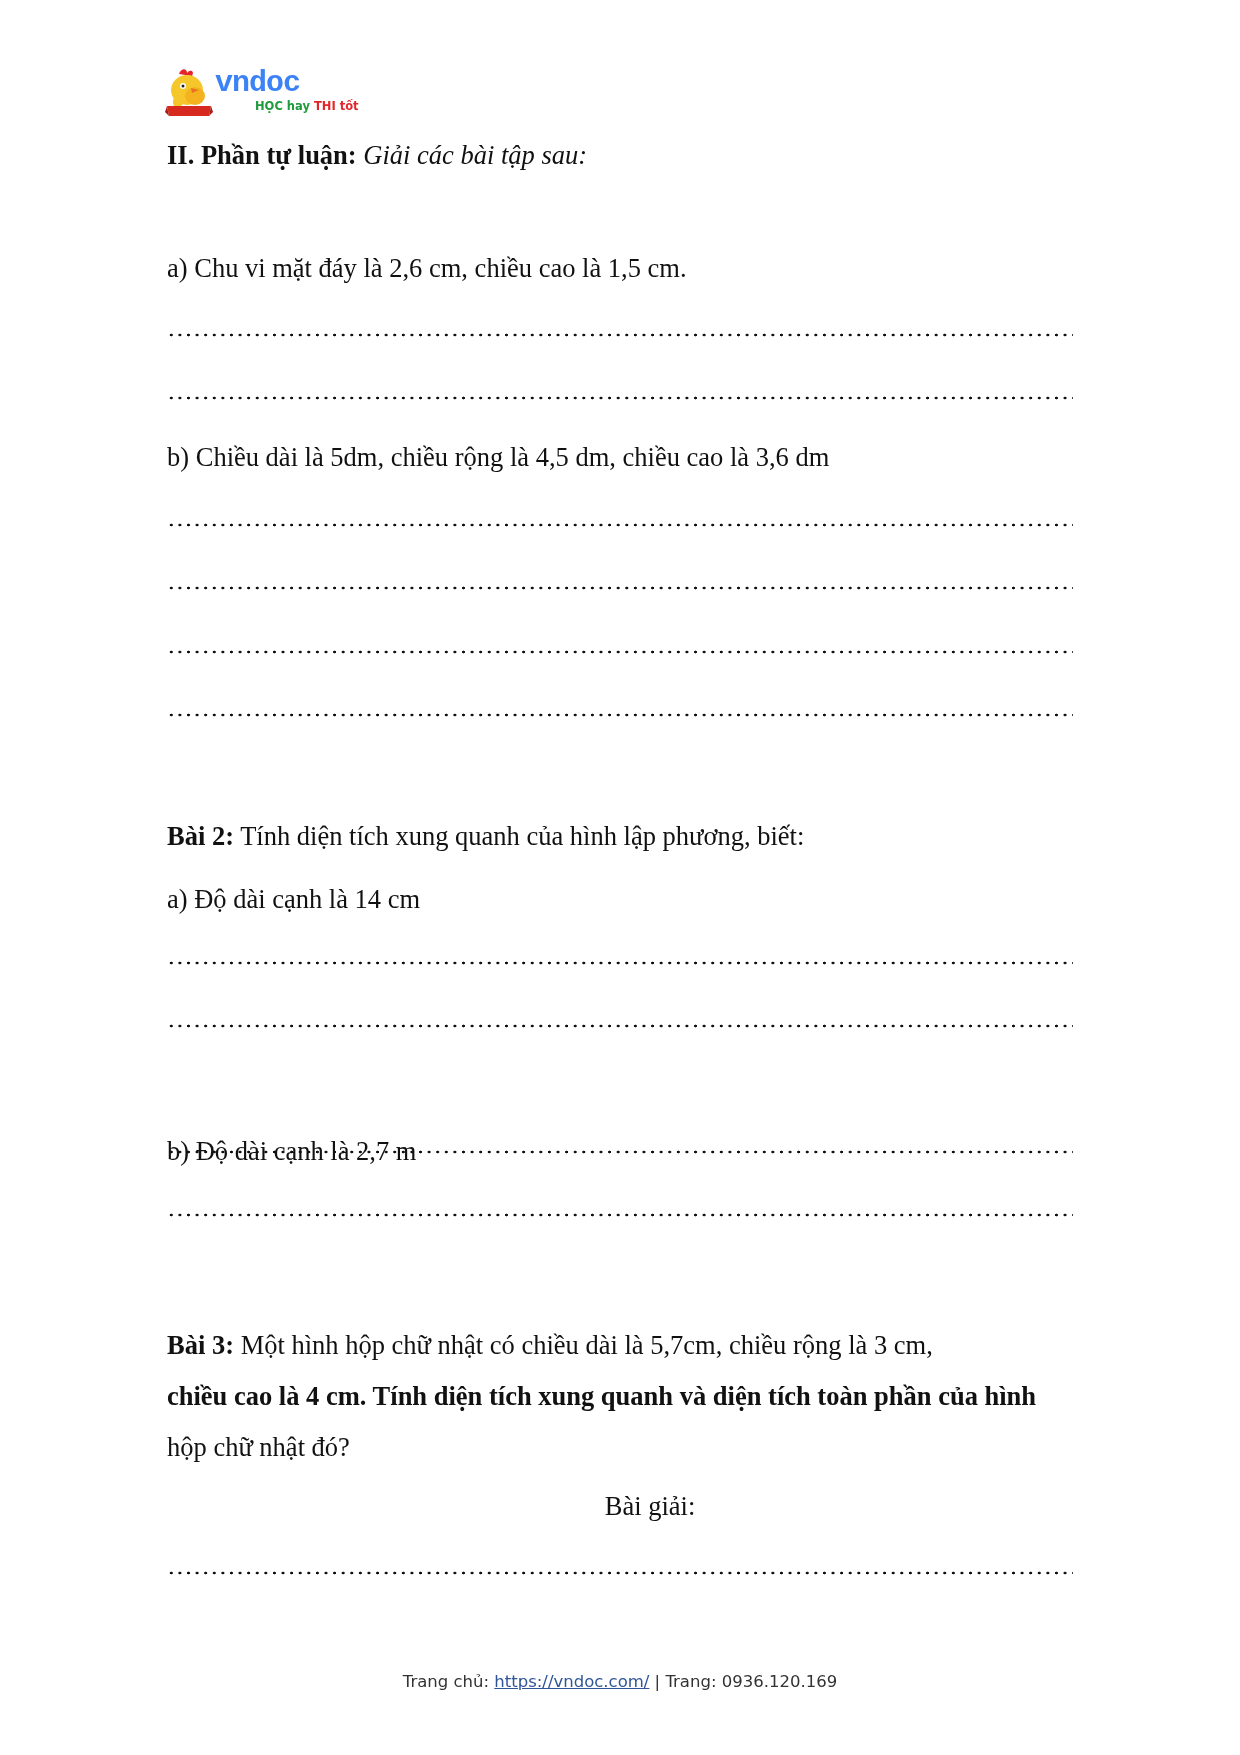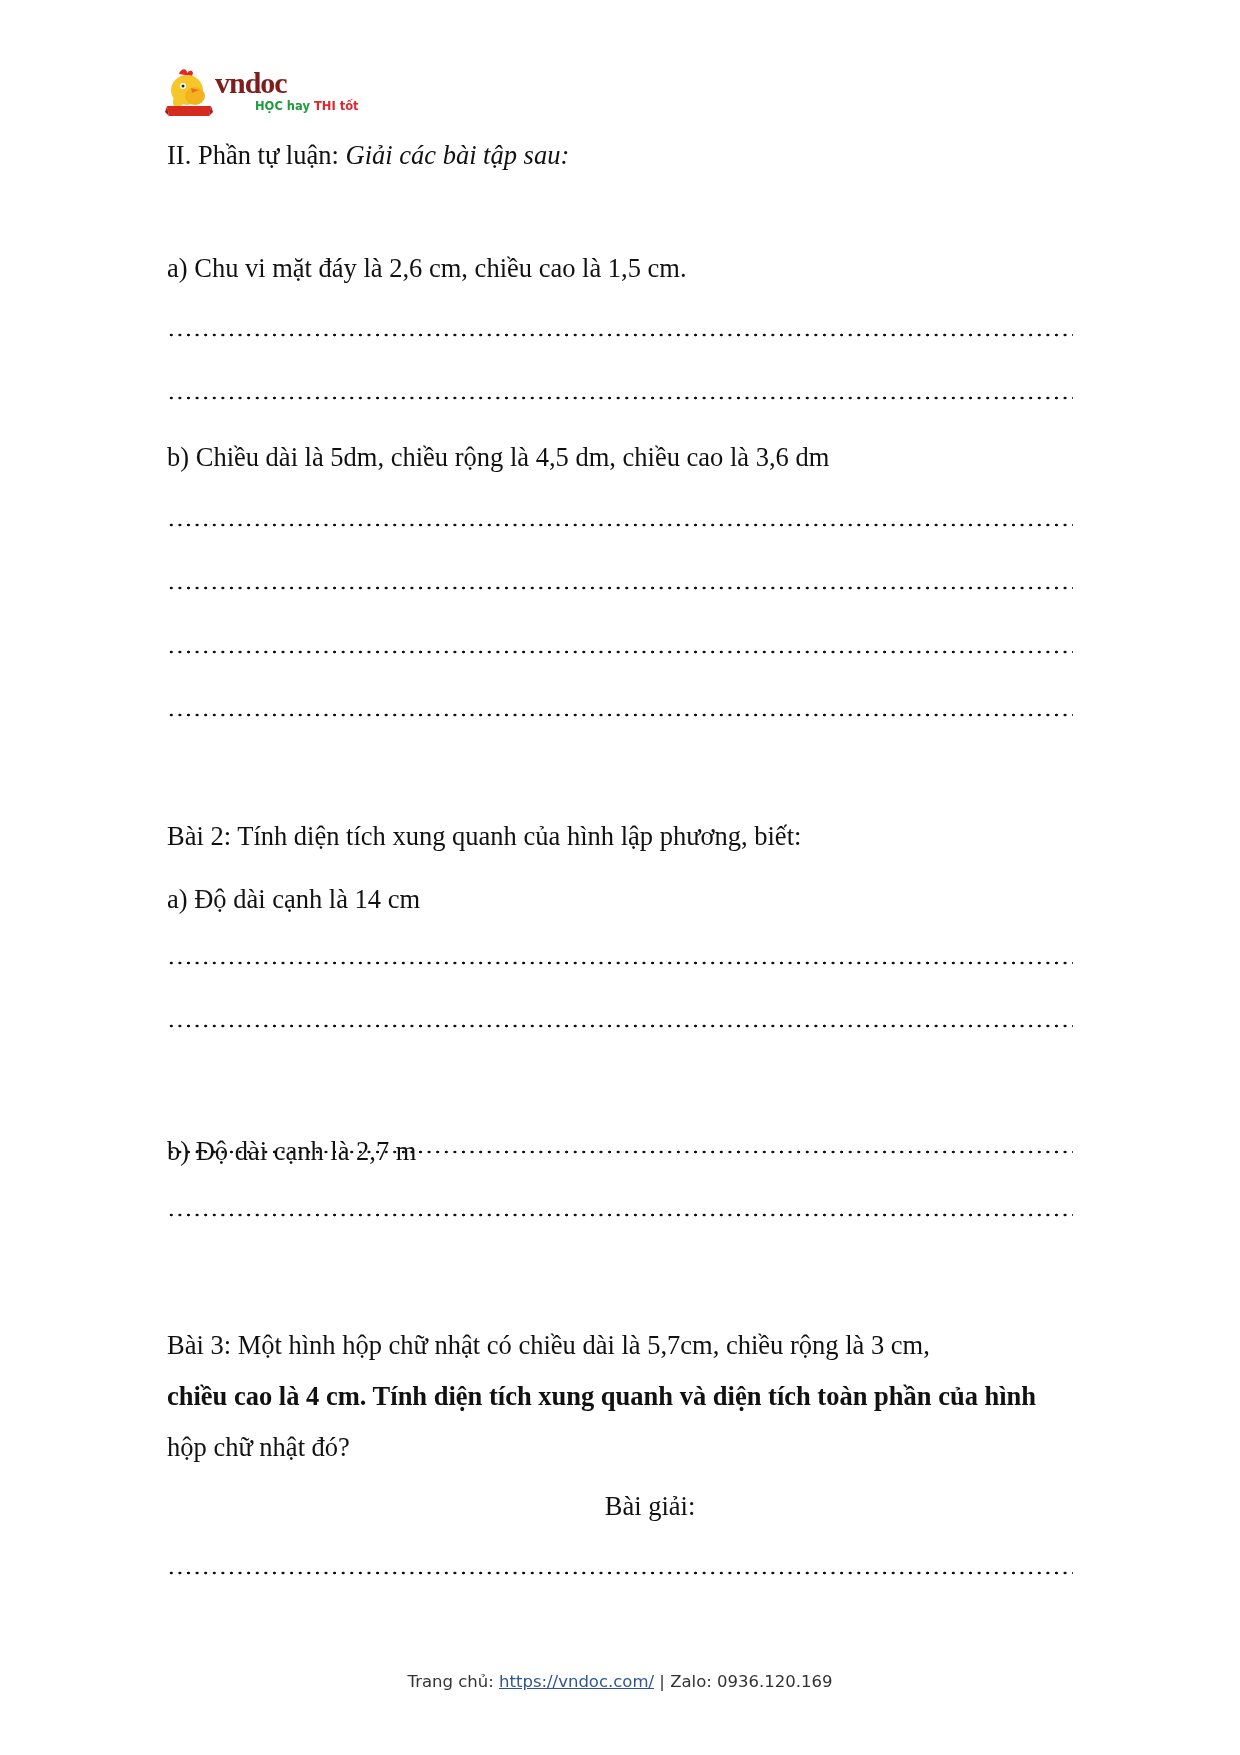--- a/index.html
+++ b/index.html
@@ -1,27 +1,27 @@
 <!DOCTYPE html>
 <html><head>
 <meta charset="utf-8">
 <style>
   html, body { margin: 0; padding: 0; background: #ffffff; }
   body { width: 1240px; height: 1755px; position: relative; overflow: hidden; }
   .page { position: absolute; left: 0; top: 0; width: 1240px; height: 1755px; background: #fff; }
   .abs { position: absolute; }
   .serif { font-family: "Liberation Serif", "DejaVu Serif", serif; color: #111; font-size: 26.5px; line-height: 1; white-space: nowrap; }
-  .b { font-weight: normal; }
+  .b { font-weight: bold; }
   .i { font-style: italic; }
   .dots { position: absolute; left: 167px; width: 906px; height: 4px;
           background-image: radial-gradient(circle, #111 1.3px, transparent 1.6px);
           background-size: 8.6px 4px; background-repeat: repeat-x; }
   .logo { position: absolute; left: 165px; top: 68px; width: 160px; height: 54px; }
-  .logo-word { position: absolute; left: 50px; top: 0px; font-family: Liberation Serif, serif; font-weight: bold;
-               font-size: 30px; color: #7f1d1d; letter-spacing: -1px; line-height: 1; }
+  .logo-word { position: absolute; left: 50px; top: 0px; font-family: Liberation Mono, monospace; font-weight: bold;
+               font-size: 30px; color: #3b82f6; letter-spacing: -1px; line-height: 1; }
   .logo-tag { position: absolute; left: 50px; top: 33px; font-family: "DejaVu Sans", sans-serif; font-weight: bold;
               font-size: 11.5px; line-height: 1; white-space: nowrap; margin-left: 40px; }
   .tag-green { color: #1f9a3c; }
   .tag-red { color: #e3262a; }
   .footer { position: absolute; top: 1672px; left: 0; width: 1240px; text-align: center;
             font-family: "DejaVu Sans", "Liberation Sans", sans-serif; font-size: 16.5px; color: #333; }
   .footer a { color: #2f5597; text-decoration: underline; margin-top: 28px; }
   .center { text-align: center; left: 0; width: 1240px; padding-left: 30px; }
 </style>
 </head>
@@ -78,16 +78,16 @@
   <div class="abs serif" style="left:167px; top:1332px;">
     <span class="b">Bài 3:</span><span> Một hình hộp chữ nhật có chiều dài là 5,7cm, chiều rộng là 3 cm,</span>
   </div>
   <div class="abs serif" style="left:167px; top:1383px;font-weight:bold;">chiều cao là 4 cm. Tính diện tích xung quanh và diện tích toàn phần của hình</div>
   <div class="abs serif" style="left:167px; top:1434px;">hộp chữ nhật đó?</div>
 
   <div class="abs serif center" style="top:1493px;">Bài giải:</div>
   <div class="dots" style="top:1571px;"></div>
 
   <div class="footer">
-    <span>Trang chủ: </span><a>https://vndoc.com/</a><span> | Zalo: 0936.120.169</span>
+    <span>Trang chủ: </span><a>https://vndoc.com/</a><span> | Trang: 0936.120.169</span>
   </div>
 
 </div>
 
 </body></html>

